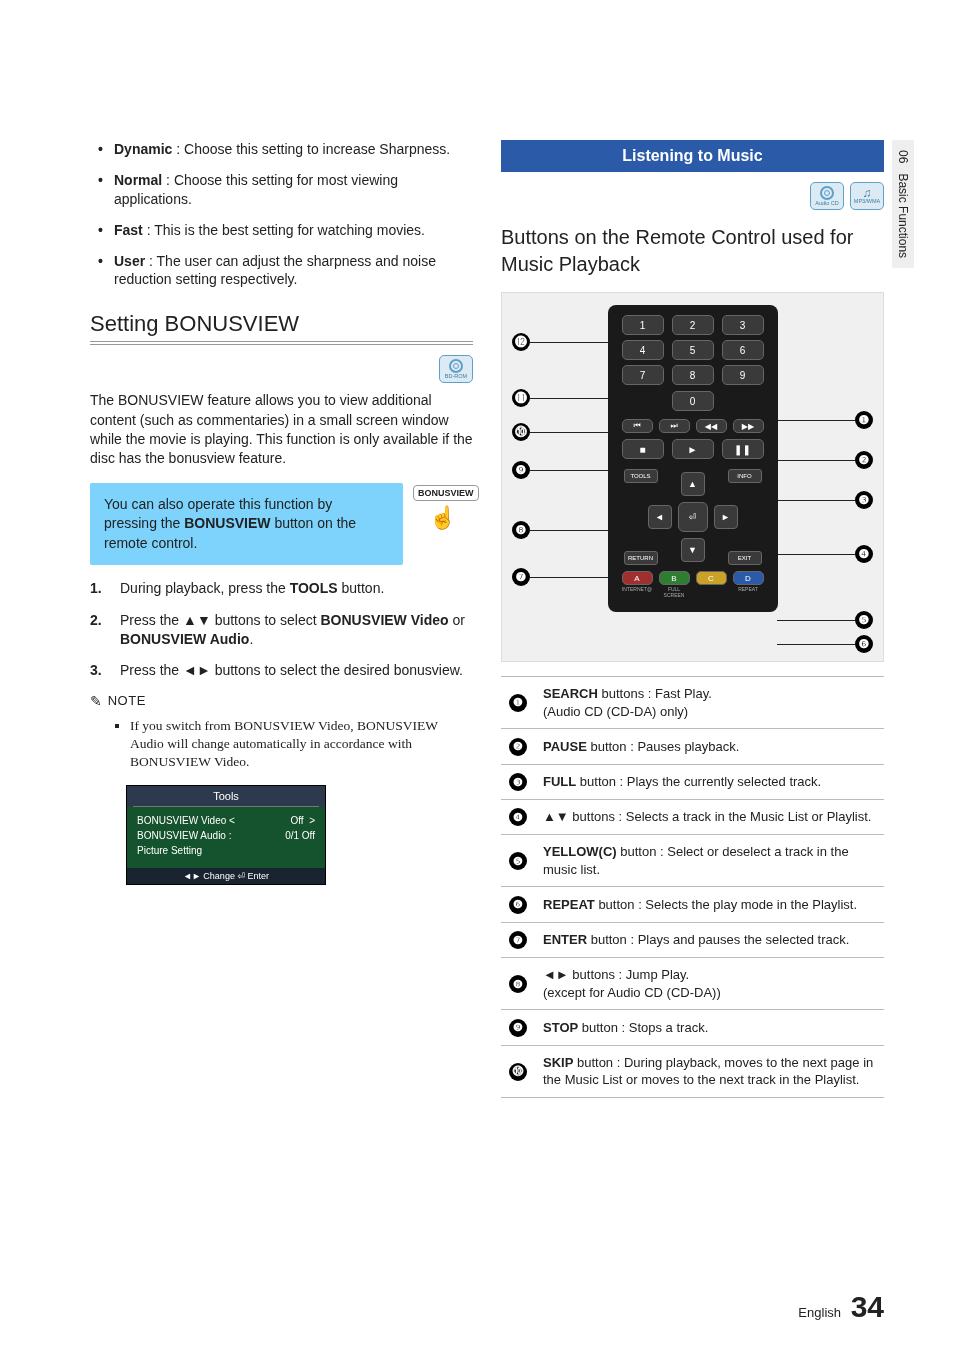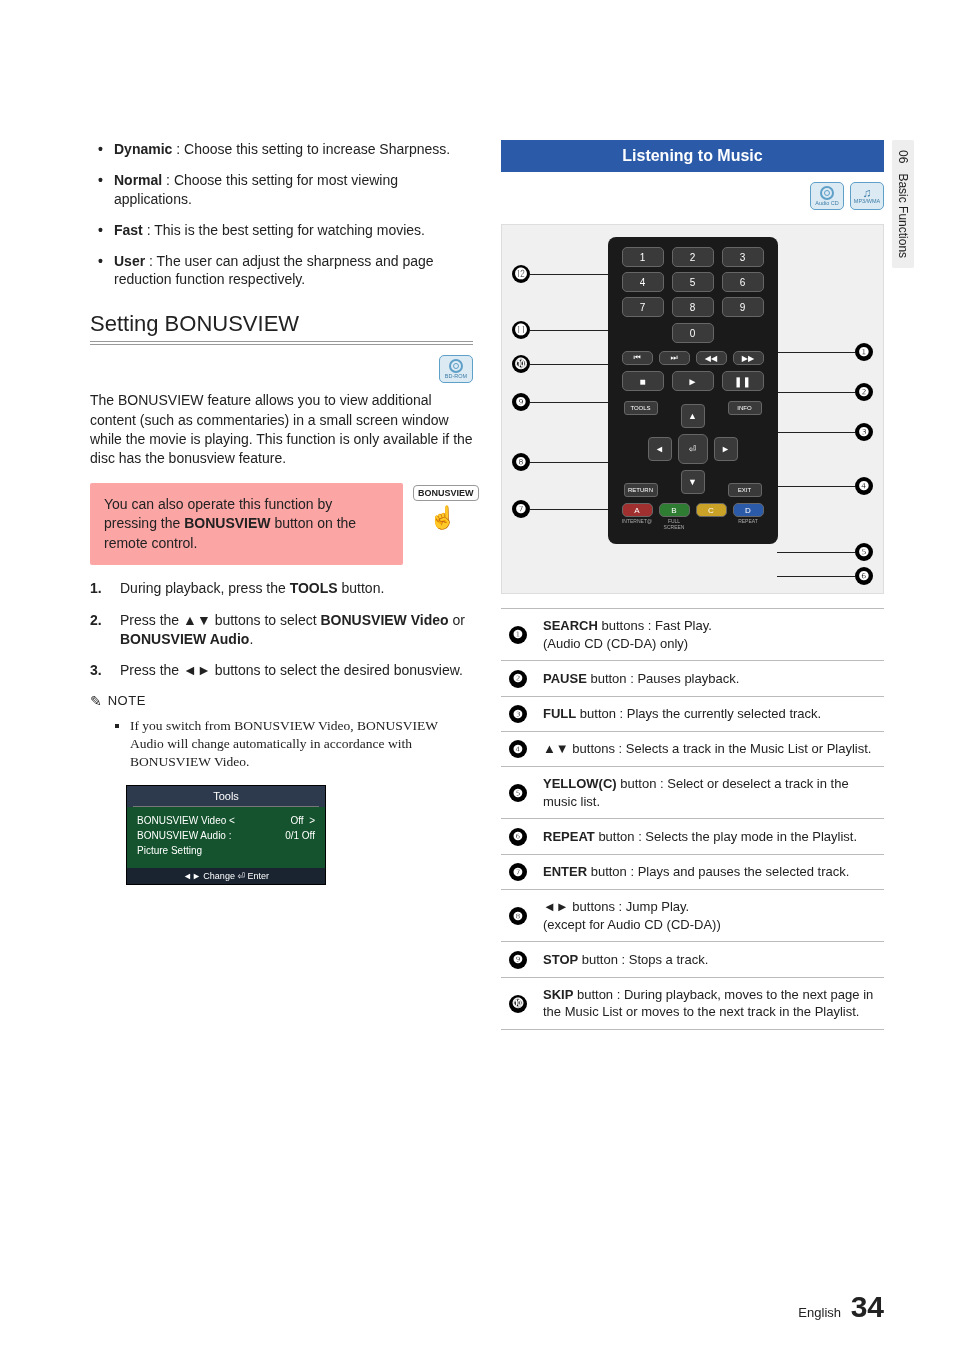--- a/index.html
+++ b/index.html
@@ -20,21 +20,21 @@
 
   .disc-badge-row { display:flex; justify-content:flex-end; margin-bottom:8px; gap:6px; }
   .disc-badge { width:34px; height:28px; border:1px solid #5ea0c8; border-radius:5px; display:flex; flex-direction:column; align-items:center; justify-content:center; font-size:5.5px; color:#3e7ea8; background:#dceaf3; line-height:1; }
   .disc-badge .disc-circ { width:14px; height:14px; border:2px solid #5ea0c8; border-radius:50%; display:flex; align-items:center; justify-content:center; margin-bottom:1px;}
   .disc-badge .disc-circ.inner::after{content:"";width:4px;height:4px;border:1px solid #5ea0c8;border-radius:50%;}
   .disc-badge .note::before{content:"♫"; font-size:12px;}
 
   p.body { margin-bottom: 14px; line-height: 1.38; }
 
   .tip-row { display:flex; gap:10px; align-items:flex-start; margin-bottom:14px;}
-  .tip-box { background:#fca5a5; padding:12px 14px; border-radius:2px; flex:1; line-height:1.4; }
+  .tip-box { background:#7dd3fc; padding:12px 14px; border-radius:2px; flex:1; line-height:1.4; }
   .tip-icon-col{ width:60px; text-align:center; }
   .tip-icon-label{ font-size:9px; font-weight:bold; border:1px solid #999; border-radius:4px; padding:2px 4px; display:inline-block; margin-bottom:4px;}
   .hand-icon{ font-size:22px; }
 
   ol.steps { list-style:none; counter-reset: step; padding-left:0; }
   ol.steps li { counter-increment: step; position:relative; padding-left:30px; margin-bottom:12px; line-height:1.38;}
   ol.steps li::before { content: counter(step) "."; position:absolute; left:0; font-weight:bold; }
 
   .note-hd { display:flex; align-items:center; gap:6px; margin:6px 0 8px; }
   .pen-icon{ font-size:14px;}
@@ -106,21 +106,21 @@
     <span>Basic Functions</span>
   </div>
 
   <div class="cols">
 
     <div class="col col-left">
       <ul class="picture-bullets">
         <li><span class="bold">Dynamic</span><span> : Choose this setting to increase Sharpness.</span></li>
         <li><span class="bold">Normal</span><span> : Choose this setting for most viewing applications.</span></li>
         <li><span class="bold">Fast</span><span> : This is the best setting for watching movies.</span></li>
-        <li><span class="bold">User</span><span> : The user can adjust the sharpness and page reduction function respectively.</span></li>
+        <li><span class="bold">User</span><span> : The user can adjust the sharpness and noise reduction setting respectively.</span></li>
       </ul>
 
       <h2 class="section-title">Setting BONUSVIEW</h2>
       <div class="section-rule"></div>
 
       <div class="disc-badge-row">
         <div class="disc-badge">
           <div class="disc-circ inner"></div>
           <span>BD-ROM</span>
         </div>
@@ -180,20 +180,21 @@
         <div class="disc-badge">
           <div class="disc-circ inner"></div>
           <span>Audio CD</span>
         </div>
         <div class="disc-badge">
           <div class="note"></div>
           <span>MP3/WMA</span>
         </div>
       </div>
 
+      <h3 class="sub-title">Buttons on the Remote Control used for Music Playback</h3>
 
       <div class="remote-wrap">
 
         <div class="callout" style="left:10px; top:40px;">⓬</div>
         <div class="callout" style="left:10px; top:96px;">⓫</div>
         <div class="callout" style="left:10px; top:130px;">⓾</div>
         <div class="callout" style="left:10px; top:168px;">❾</div>
         <div class="callout" style="left:10px; top:228px;">❽</div>
         <div class="callout" style="left:10px; top:275px;">❼</div>
 

